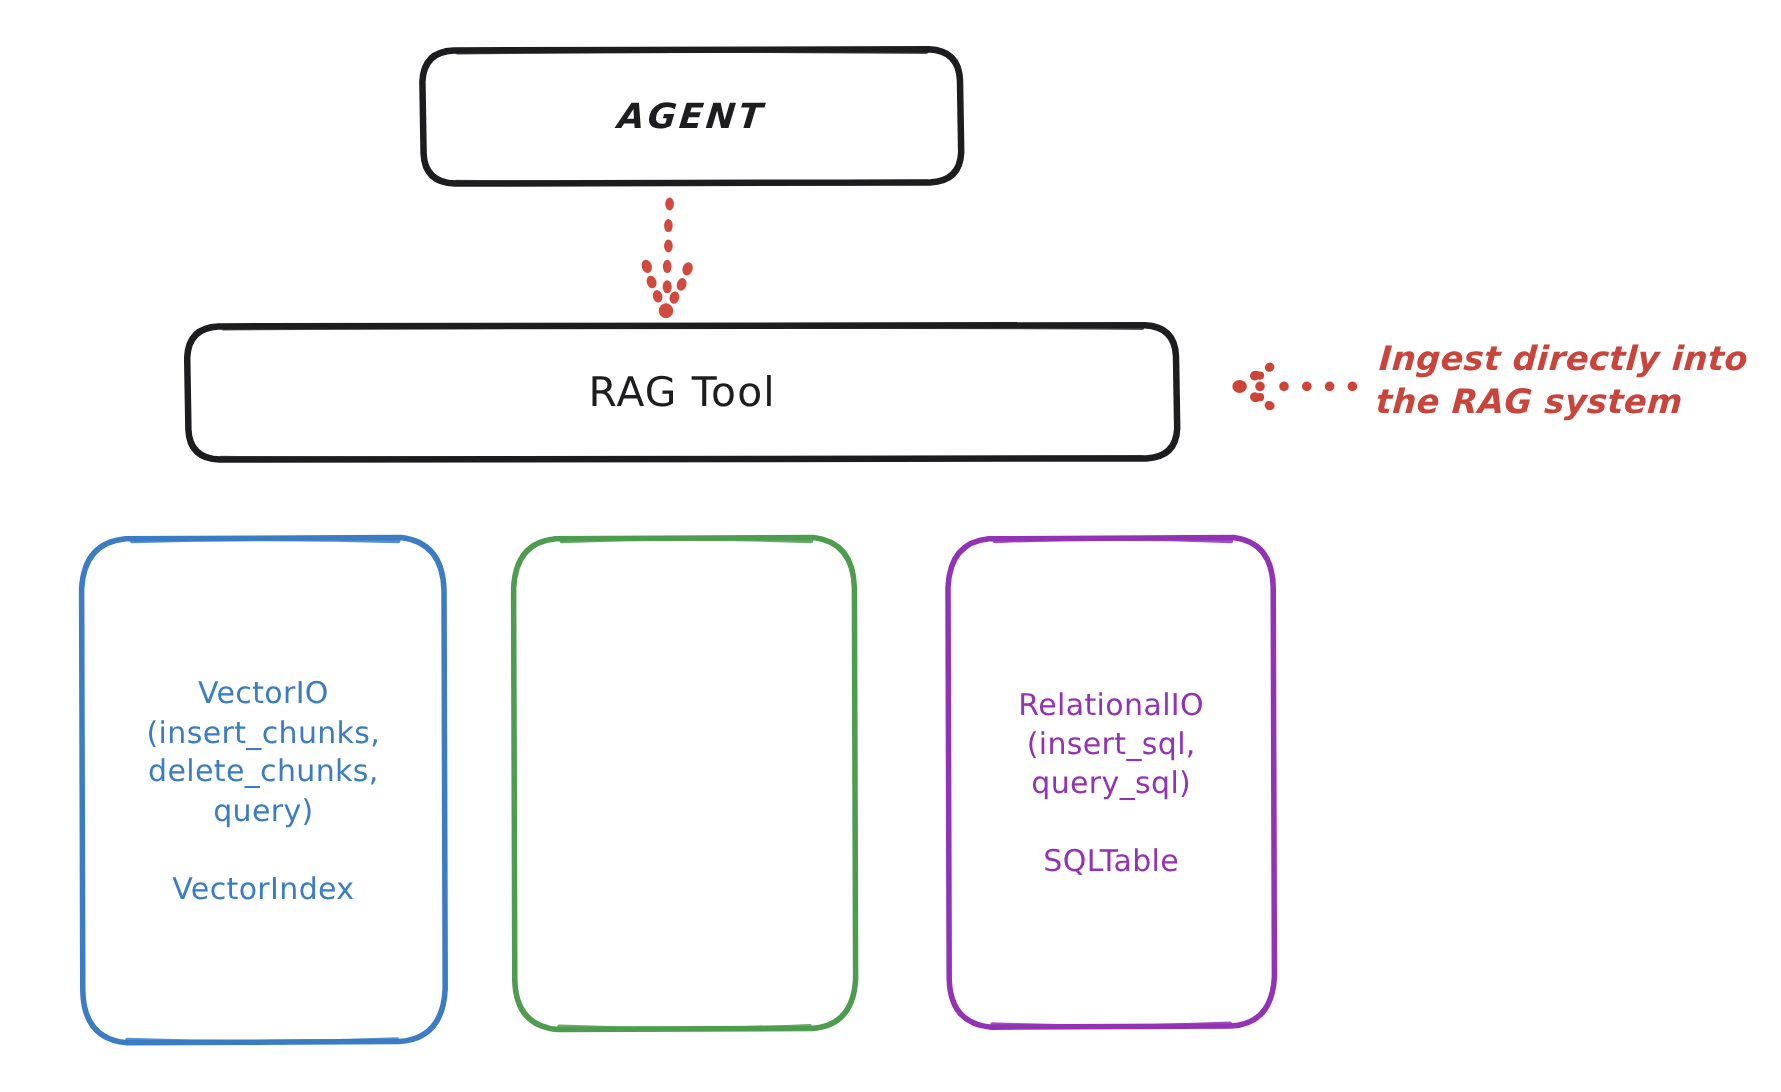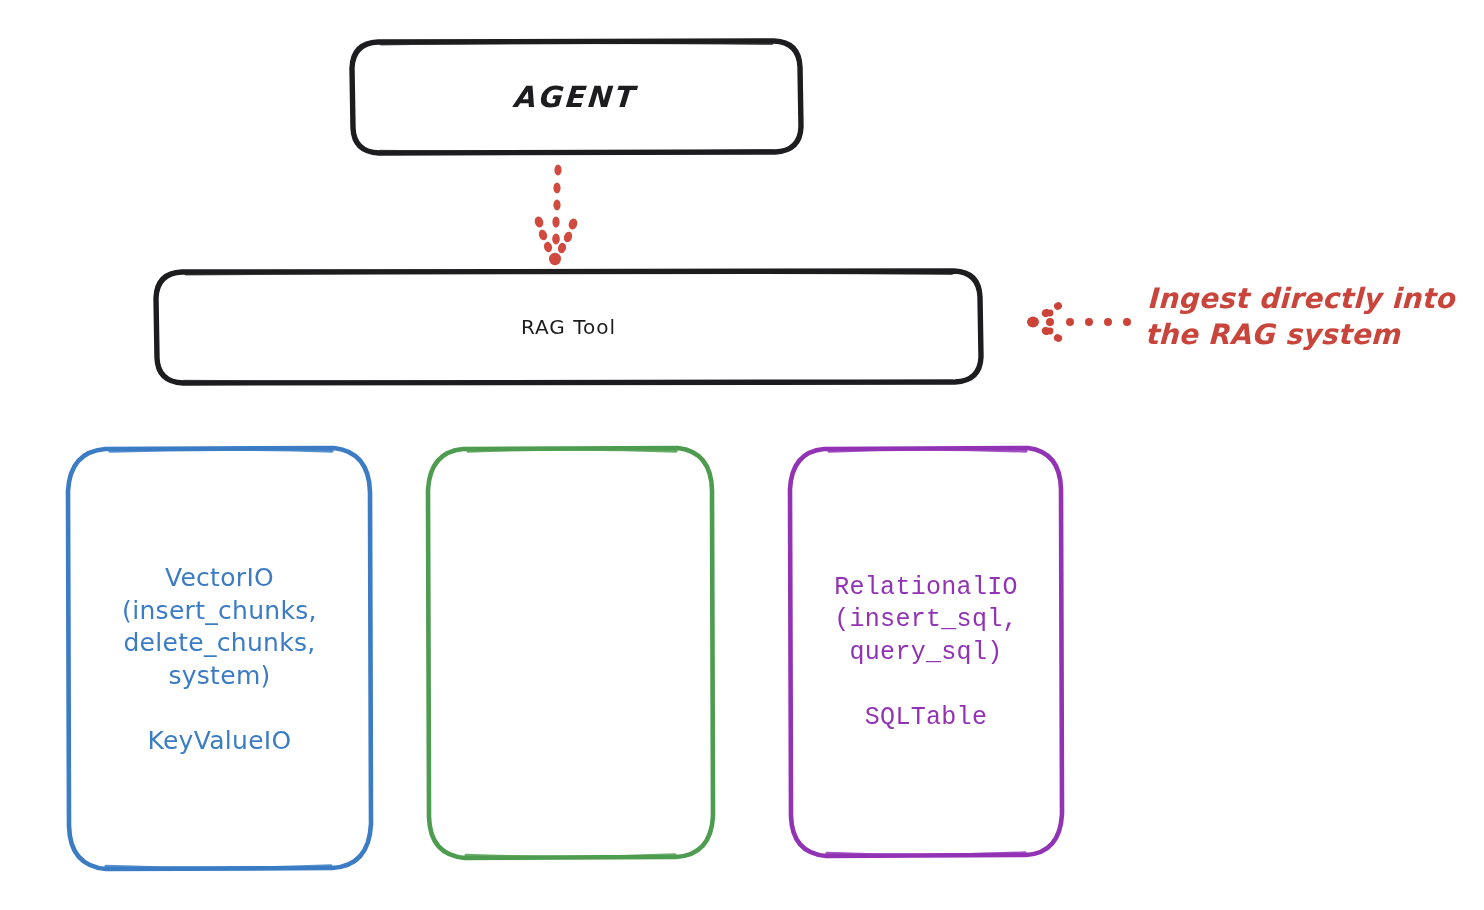--- a/index.html
+++ b/index.html
@@ -63,21 +63,21 @@
 
   
   #node-ragtool {
     left: 156px;
     top: 271px;
     width: 825px;
     height: 112px;
   }
   #node-ragtool .node-label {
     color: #1d1d1f;
-    font-size: 20px;
+    font-size: 34px;
     font-weight: 500;
     letter-spacing: 1px;
   }
 
   
   #node-vectorio {
     left: 68px;
     top: 448px;
     width: 303px;
     height: 421px;
@@ -86,21 +86,20 @@
     left: 428px;
     top: 448px;
     width: 285px;
     height: 410px;
   }
   #node-relationalio {
     left: 790px;
     top: 448px;
     width: 272px;
     height: 408px;
-    font-family: Liberation Mono, monospace;
   }
 
   .provider-label {
     font-size: 25px;
     line-height: 1.30;
     font-weight: 500;
     white-space: pre-line;
     letter-spacing: 0.3px;
   }
   .provider-sub {
@@ -228,22 +227,22 @@
 
   <div class="node" id="node-ragtool">
     <div class="node-label">RAG Tool</div>
   </div>
 
   <div class="node" id="node-vectorio">
     <div class="provider-inner">
       <div class="provider-label">VectorIO
 (insert_chunks,
 delete_chunks,
-system)</div>
-      <div class="provider-sub">KeyValueIO</div>
+query)</div>
+      <div class="provider-sub">VectorIndex</div>
     </div>
   </div>
 
   <div class="node" id="node-keyvalueio">
     <div class="provider-inner">
     </div>
   </div>
 
   <div class="node" id="node-relationalio">
     <div class="provider-inner">

